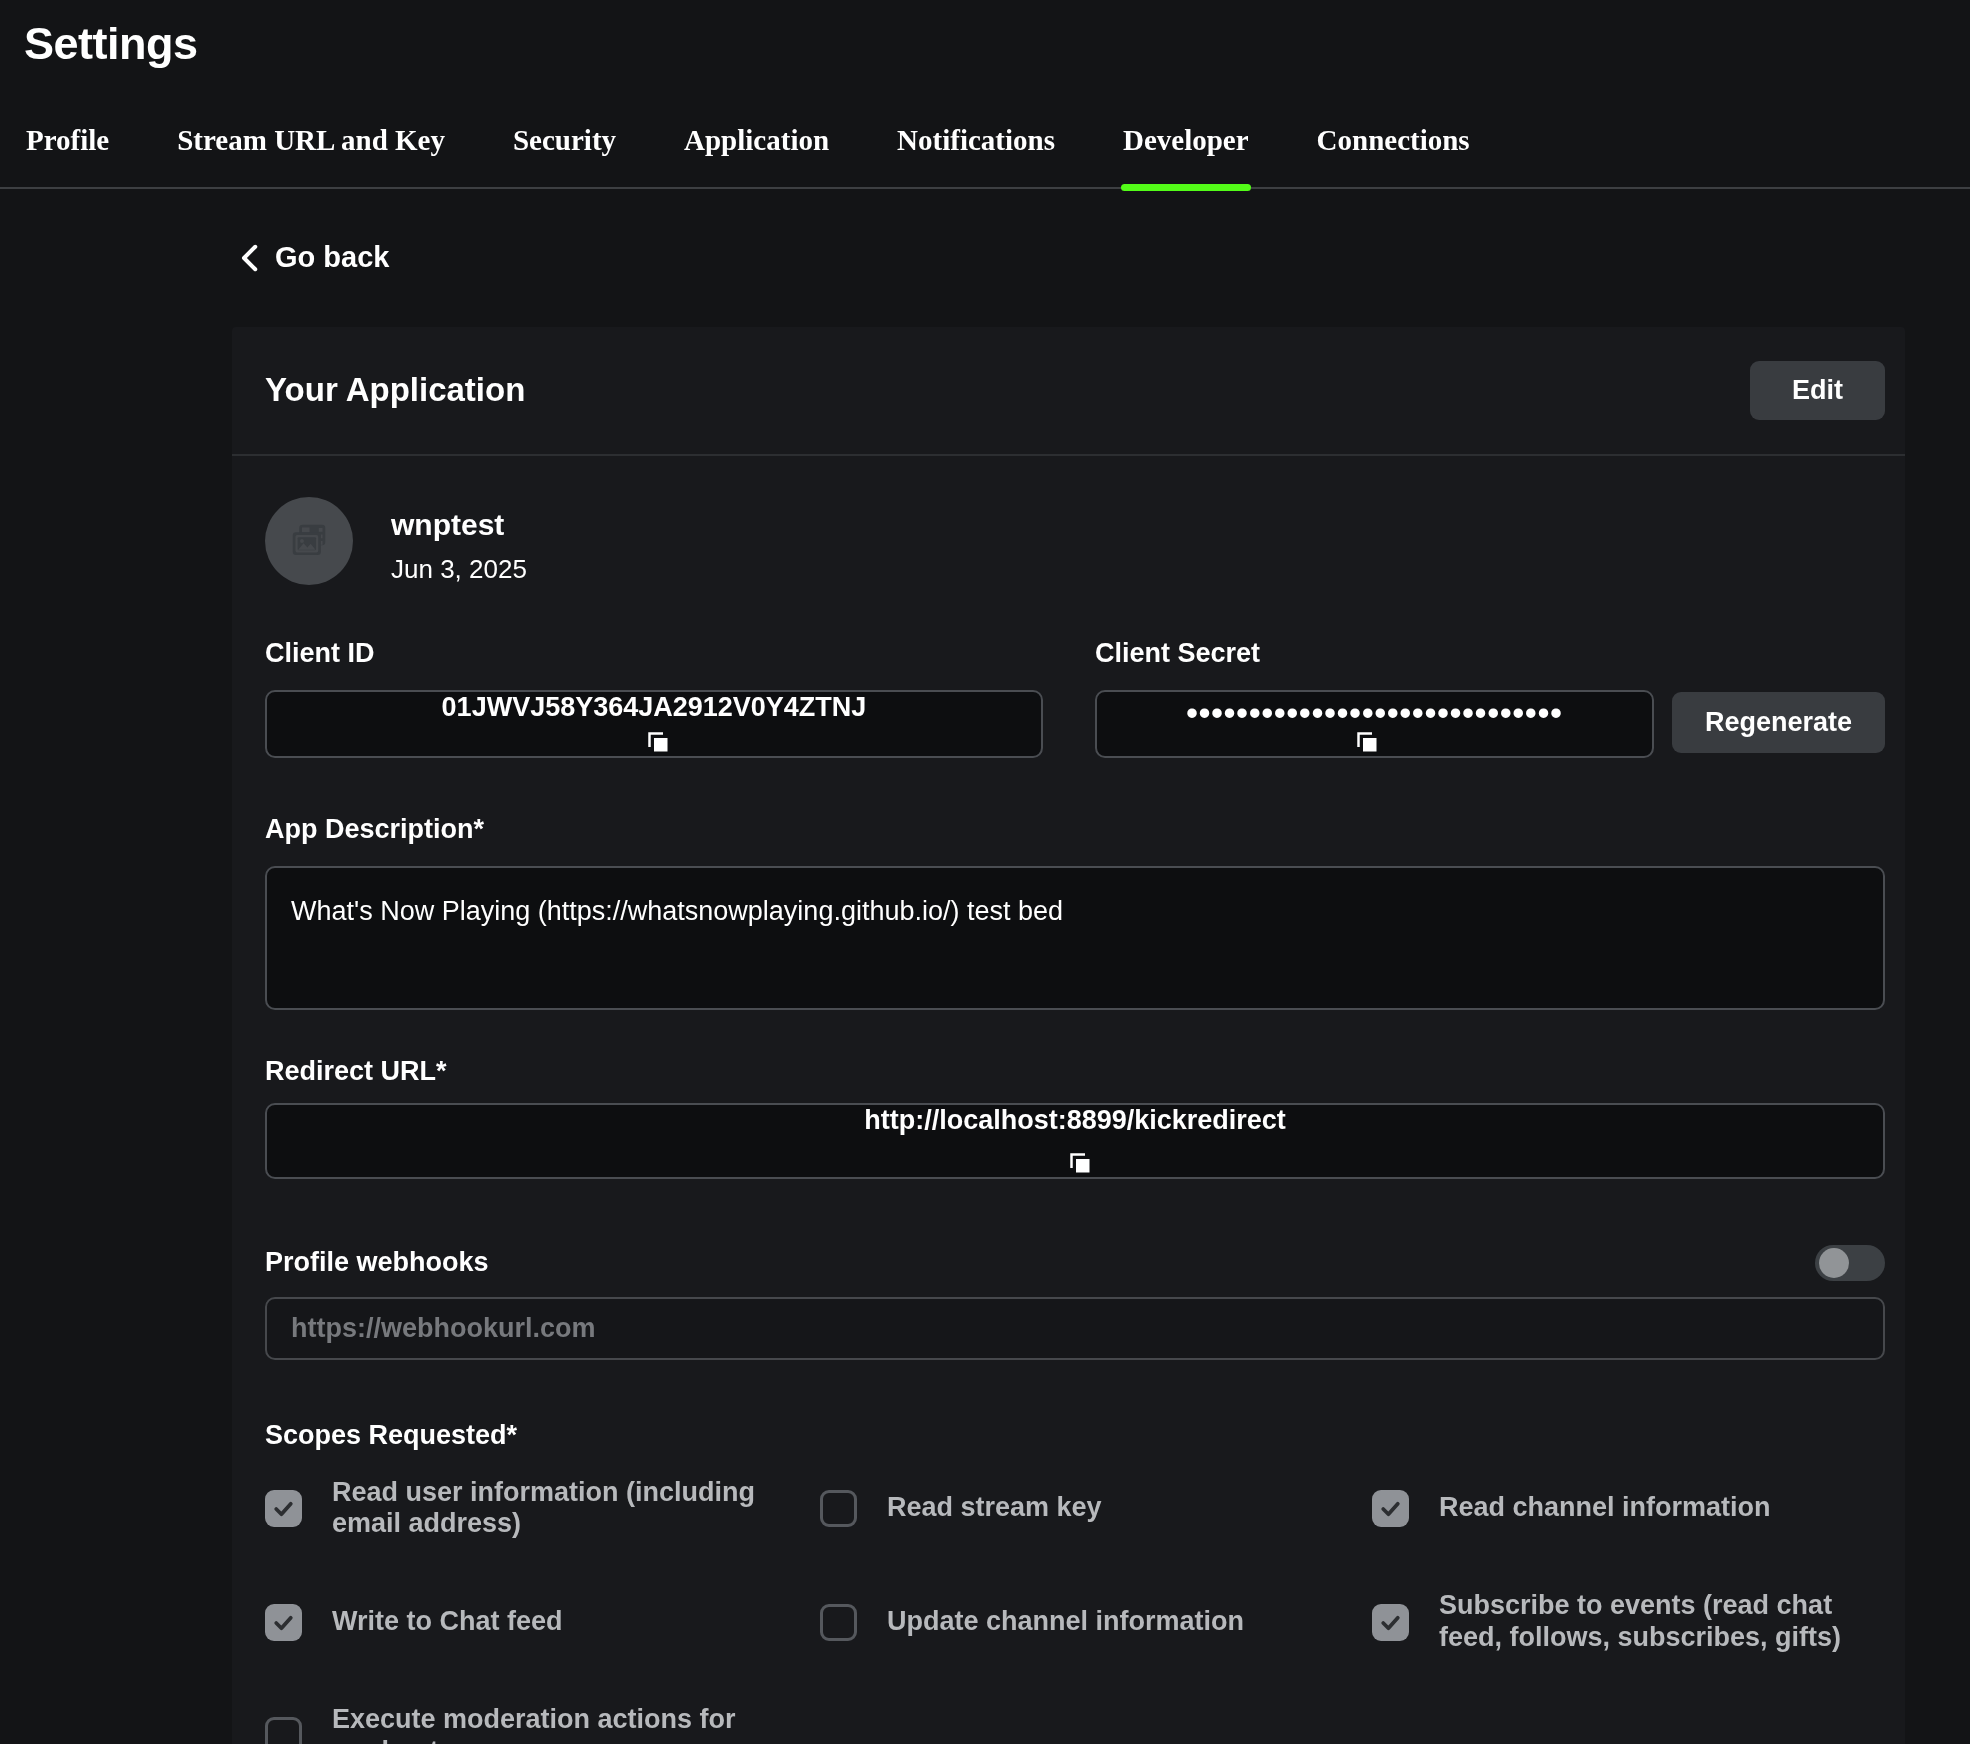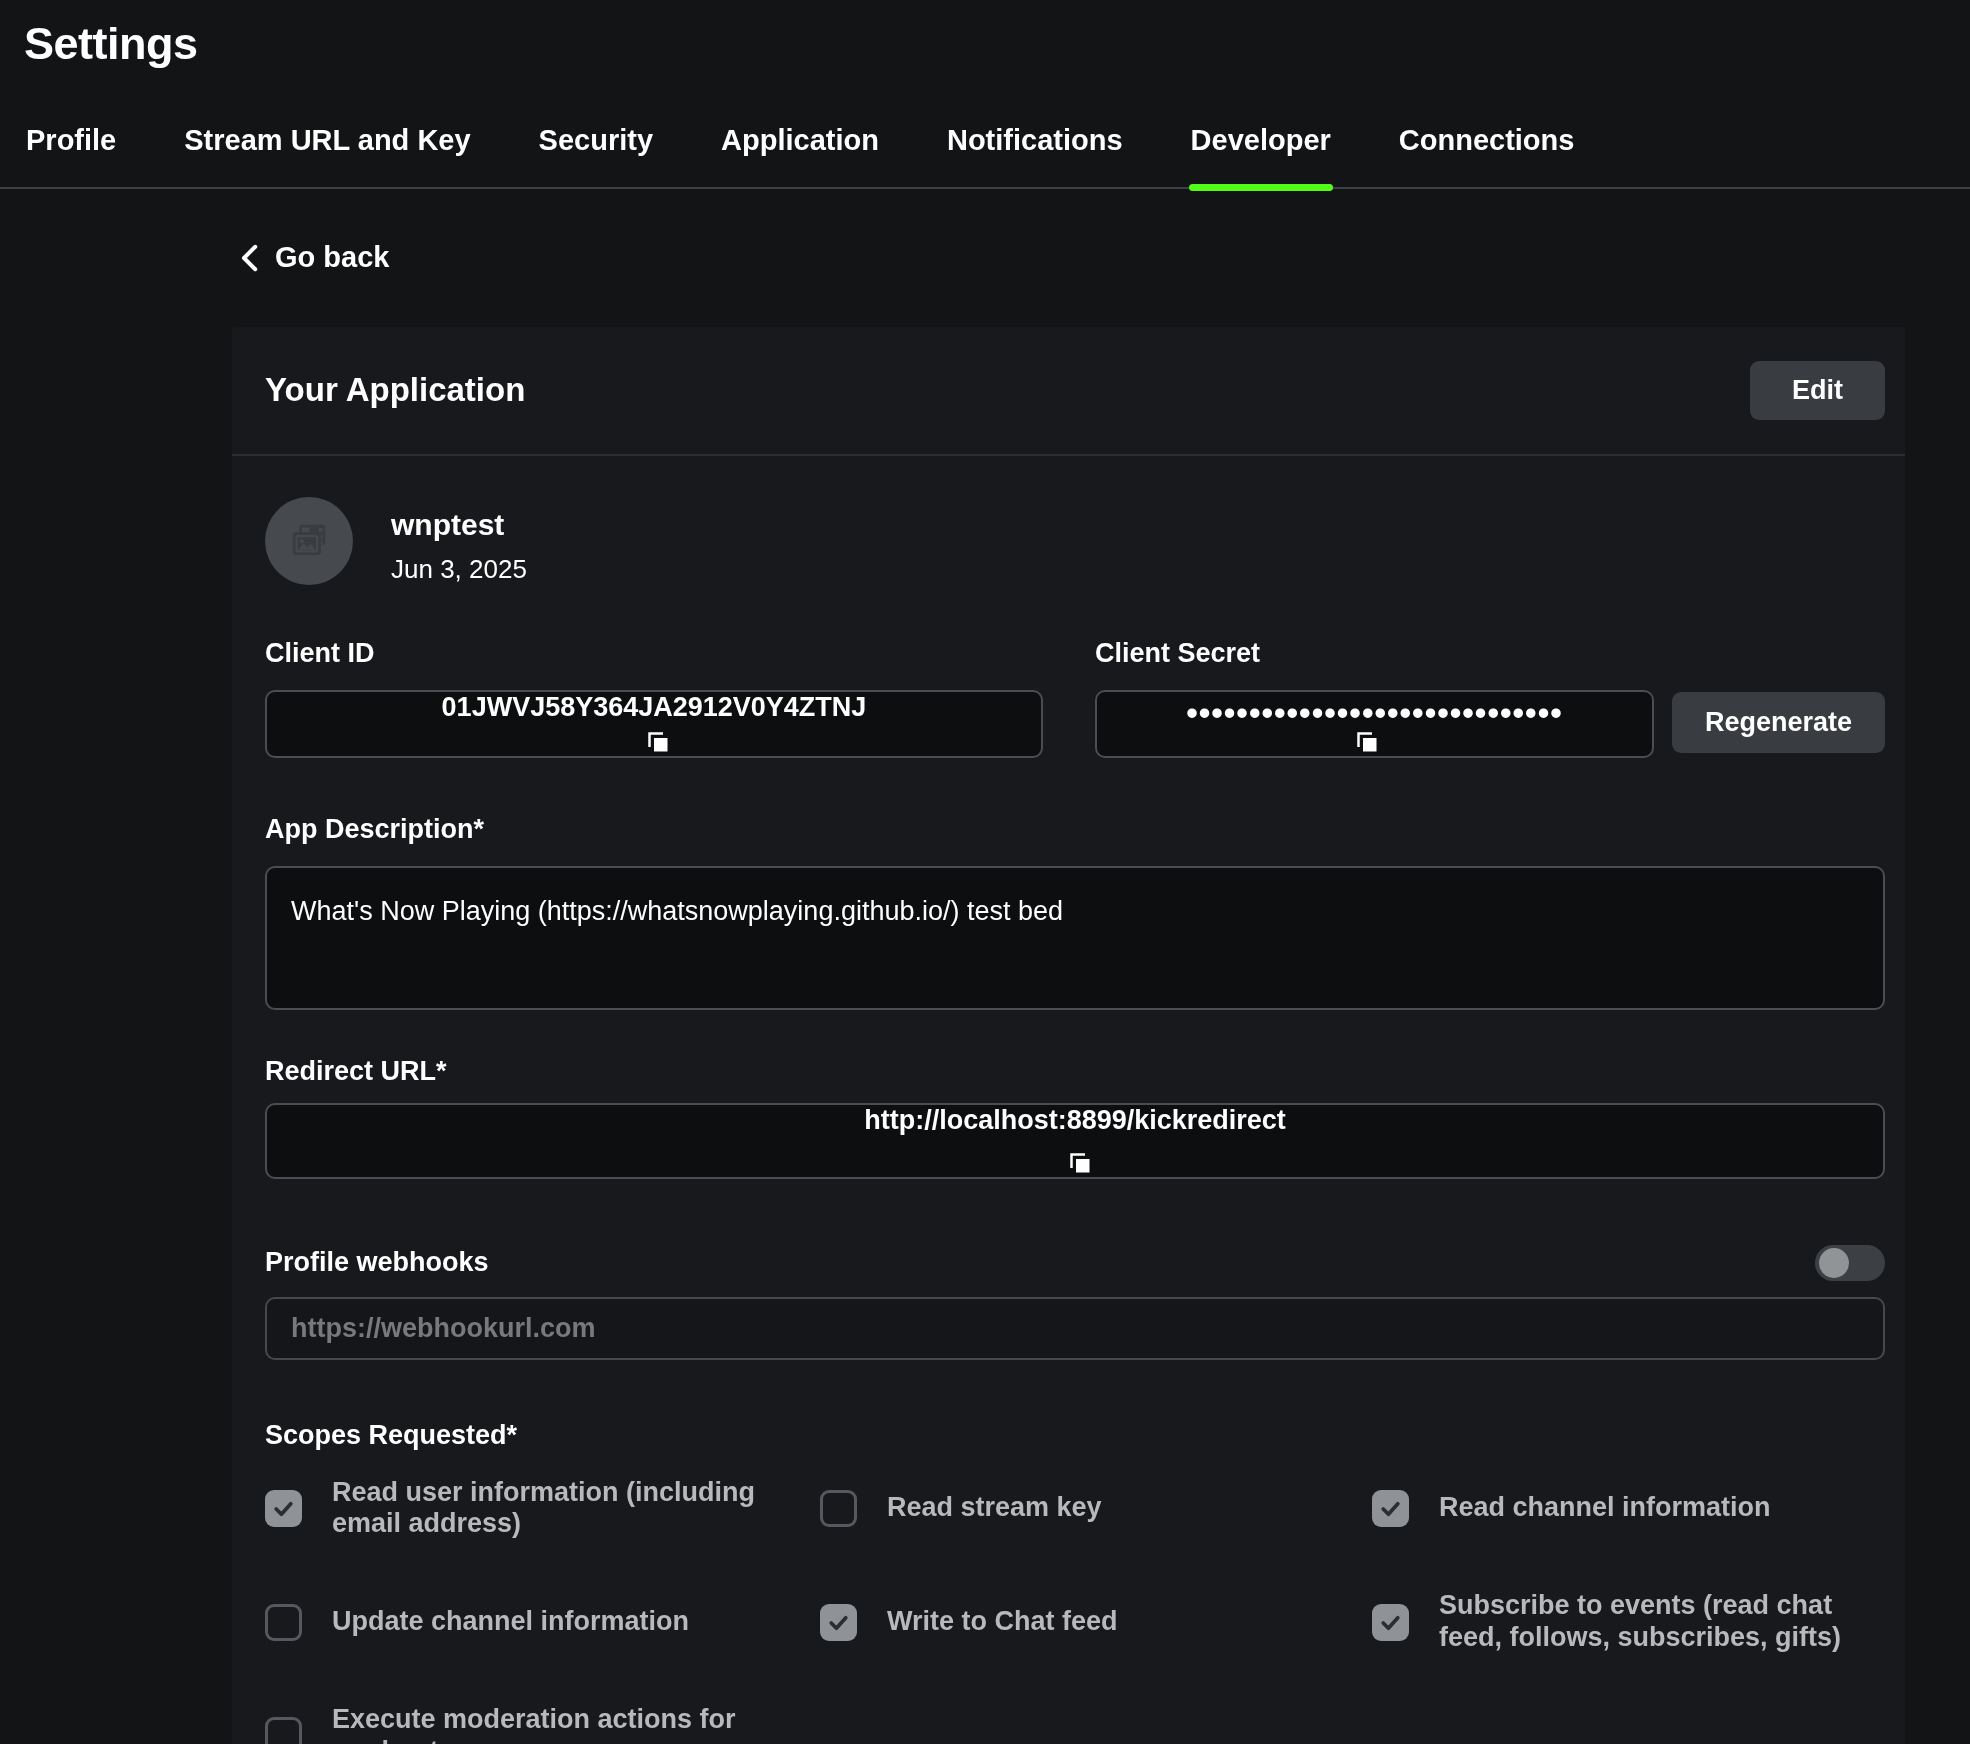--- a/index.html
+++ b/index.html
@@ -15,21 +15,21 @@
     padding:18px 0 0 24px;
   }
   
   .tabbar {
     display:flex; gap:64px;
     padding:0 0 0 24px; margin-top:54px;
     border-bottom:2px solid #3d3f42;
   }
   .tab {
     background:none; border:none; color:#fff; cursor:pointer;
-    font-family:Liberation Sans, sans-serif; font-size:29px; font-weight:700;
+    font-family:Liberation Serif, serif; font-size:29px; font-weight:700;
     padding:0 2px 30px 2px; position:relative; white-space:nowrap;
   }
   .tab.active::after {
     content:""; position:absolute; left:0; right:0; bottom:-4px;
     height:7px; border-radius:4px; background:#53fc18;
   }
   
   .goback {
     display:inline-flex; align-items:center; gap:14px;
     margin:52px 0 0 237px; cursor:pointer;
@@ -255,37 +255,37 @@
           </div>
           <div class="scope-item">
             <button class="checkbox checked" aria-checked="true">
               <svg width="25" height="25" viewBox="0 0 24 24">
                 <path d="M5 12.5 L10 17.5 L19 7.5" fill="none" stroke="#2c2e31" stroke-width="3.6" stroke-linecap="round" stroke-linejoin="round"></path>
               </svg>
             </button>
             <span class="scope-label">Read channel information</span>
           </div>
           <div class="scope-item">
+            <button class="checkbox checked" aria-checked="true">
+              <svg width="25" height="25" viewBox="0 0 24 24">
+                <path d="M5 12.5 L10 17.5 L19 7.5" fill="none" stroke="#2c2e31" stroke-width="3.6" stroke-linecap="round" stroke-linejoin="round"></path>
+              </svg>
+            </button>
+            <span class="scope-label">Write to Chat feed</span>
+          </div>
+          <div class="scope-item">
             <button class="checkbox unchecked" aria-checked="false"></button>
             <span class="scope-label">Update channel information</span>
           </div>
           <div class="scope-item">
             <button class="checkbox checked" aria-checked="true">
               <svg width="25" height="25" viewBox="0 0 24 24">
                 <path d="M5 12.5 L10 17.5 L19 7.5" fill="none" stroke="#2c2e31" stroke-width="3.6" stroke-linecap="round" stroke-linejoin="round"></path>
               </svg>
             </button>
-            <span class="scope-label">Write to Chat feed</span>
-          </div>
-          <div class="scope-item">
-            <button class="checkbox checked" aria-checked="true">
-              <svg width="25" height="25" viewBox="0 0 24 24">
-                <path d="M5 12.5 L10 17.5 L19 7.5" fill="none" stroke="#2c2e31" stroke-width="3.6" stroke-linecap="round" stroke-linejoin="round"></path>
-              </svg>
-            </button>
             <span class="scope-label">Subscribe to events (read chat feed, follows, subscribes, gifts)</span>
           </div>
           <div class="scope-item">
             <button class="checkbox unchecked" aria-checked="false"></button>
             <span class="scope-label">Execute moderation actions for moderators</span>
           </div>
         </div>
     </div>
 
   </div>

